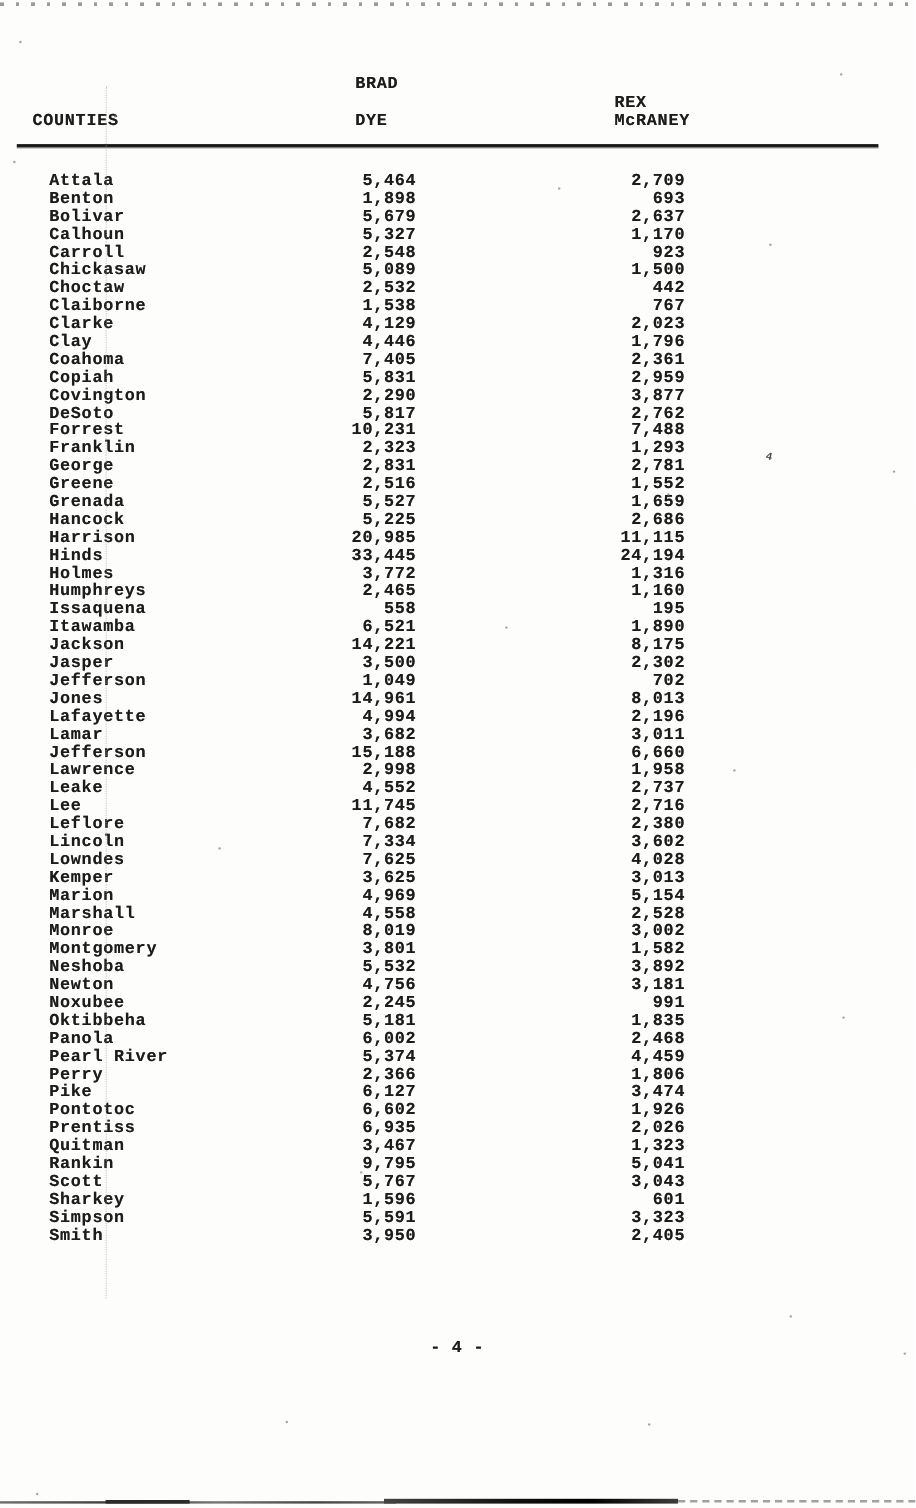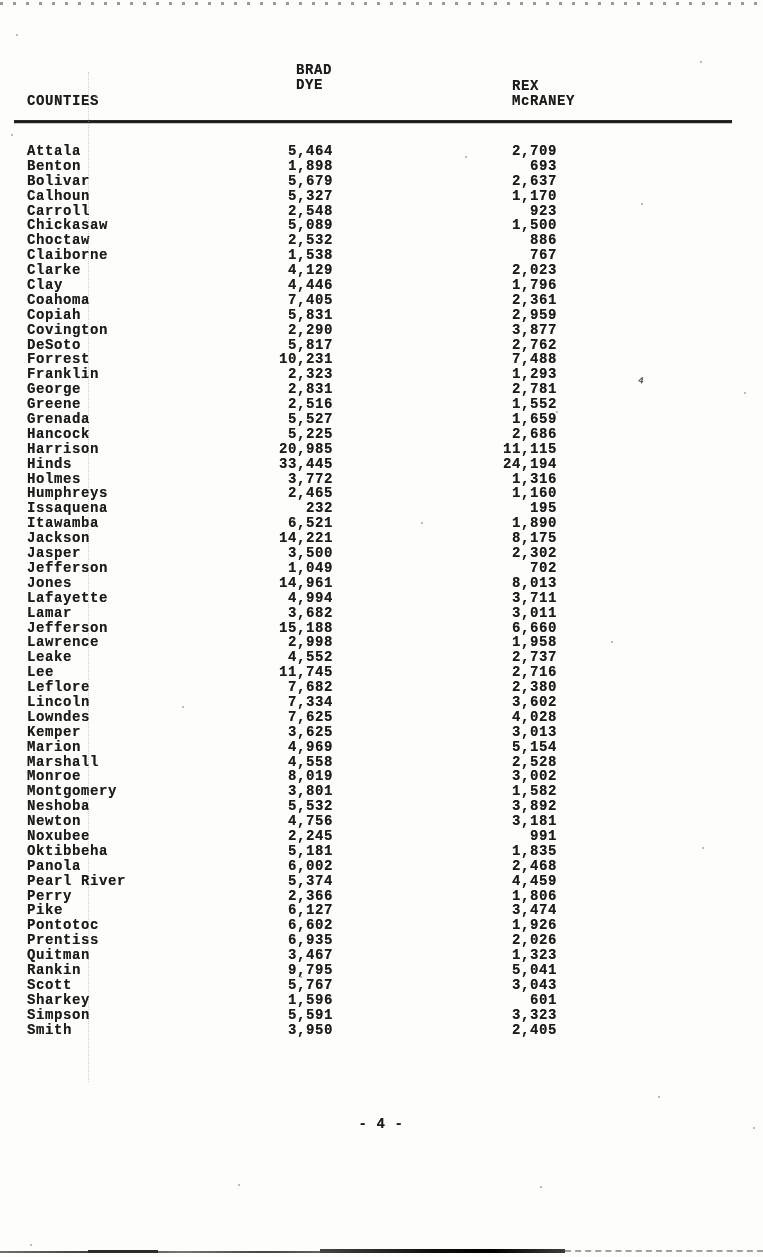--- a/index.html
+++ b/index.html
@@ -19,33 +19,33 @@
   
   .top-dotted{
     position:absolute;top:2px;left:0;width:763px;height:3px;
     background:repeating-linear-gradient(90deg,#9a9a9a 0 3px,transparent 3px 13px);
   }
 
   
   .hdr{position:absolute;height:15px;line-height:15px;}
   .hdr-counties{left:27px;top:94px;}
   .hdr-dye1{left:296px;top:63px;}
-  .hdr-dye2{left:296px;top:78px;font-family:Liberation Mono, monospace;}
+  .hdr-dye2{left:296px;top:94px;font-family:Liberation Mono, monospace;}
   .hdr-rex1{left:512px;top:79px;text-align:center;}
   .hdr-rex2{left:512px;top:94px;}
 
   
   .rule{
     position:absolute;top:120px;left:14px;width:718px;height:3px;
     background:linear-gradient(180deg,#3a3a3a 0,#151515 40%,#2d2d2d 100%);
     box-shadow:0 1px 0 rgba(90,90,90,.35);
   }
 
   
-  .tbody{position:absolute;top:144px;left:0;width:641px;}
+  .tbody{position:absolute;top:144px;left:14px;width:641px;}
   .row{position:relative;height:14.9px;line-height:14.9px;}
   .c-county{position:absolute;left:27px;}
   .c-dye{position:absolute;left:210px;width:123px;text-align:right;display:inline-block;}
   .c-mcr{position:absolute;left:430px;width:127px;text-align:right;display:inline-block;}
 
   
   .pagenum{position:absolute;top:1117px;left:338px;width:86px;text-align:center;height:15px;line-height:15px;}
 
   
   .v-dots{
@@ -110,21 +110,21 @@
       <span class="c-mcr txt">923</span>
     </div>
       <div class="row">
       <span class="c-county txt">Chickasaw</span>
       <span class="c-dye txt">5,089</span>
       <span class="c-mcr txt">1,500</span>
     </div>
       <div class="row">
       <span class="c-county txt">Choctaw</span>
       <span class="c-dye txt">2,532</span>
-      <span class="c-mcr txt">886</span>
+      <span class="c-mcr txt">442</span>
     </div>
       <div class="row">
       <span class="c-county txt">Claiborne</span>
       <span class="c-dye txt">1,538</span>
       <span class="c-mcr txt">767</span>
     </div>
       <div class="row">
       <span class="c-county txt">Clarke</span>
       <span class="c-dye txt">4,129</span>
       <span class="c-mcr txt">2,023</span>
@@ -199,21 +199,21 @@
       <span class="c-dye txt">3,772</span>
       <span class="c-mcr txt">1,316</span>
     </div>
       <div class="row">
       <span class="c-county txt">Humphreys</span>
       <span class="c-dye txt">2,465</span>
       <span class="c-mcr txt">1,160</span>
     </div>
       <div class="row">
       <span class="c-county txt">Issaquena</span>
-      <span class="c-dye txt">232</span>
+      <span class="c-dye txt">558</span>
       <span class="c-mcr txt">195</span>
     </div>
       <div class="row">
       <span class="c-county txt">Itawamba</span>
       <span class="c-dye txt">6,521</span>
       <span class="c-mcr txt">1,890</span>
     </div>
       <div class="row">
       <span class="c-county txt">Jackson</span>
       <span class="c-dye txt">14,221</span>
@@ -230,21 +230,21 @@
       <span class="c-mcr txt">702</span>
     </div>
       <div class="row">
       <span class="c-county txt">Jones</span>
       <span class="c-dye txt">14,961</span>
       <span class="c-mcr txt">8,013</span>
     </div>
       <div class="row">
       <span class="c-county txt">Lafayette</span>
       <span class="c-dye txt">4,994</span>
-      <span class="c-mcr txt">3,711</span>
+      <span class="c-mcr txt">2,196</span>
     </div>
       <div class="row">
       <span class="c-county txt">Lamar</span>
       <span class="c-dye txt">3,682</span>
       <span class="c-mcr txt">3,011</span>
     </div>
       <div class="row">
       <span class="c-county txt">Jefferson</span>
       <span class="c-dye txt">15,188</span>
       <span class="c-mcr txt">6,660</span>

